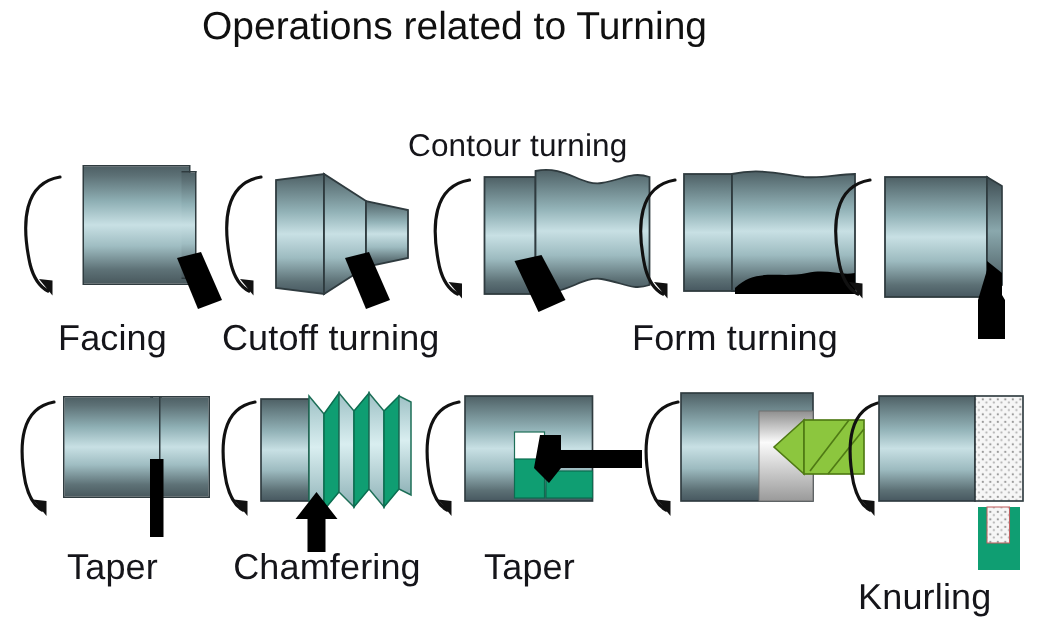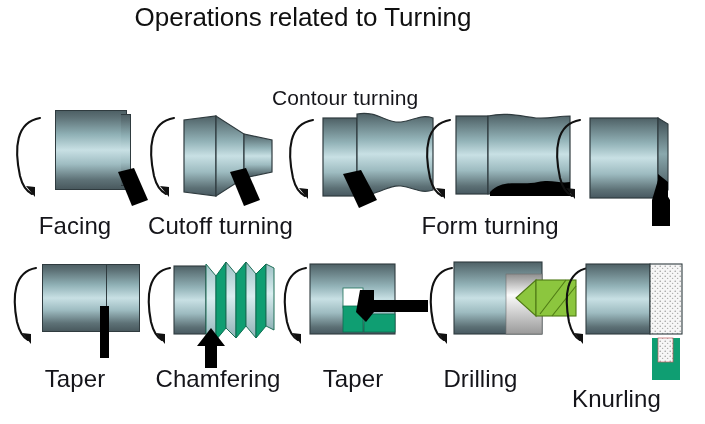--- a/index.html
+++ b/index.html
@@ -292,21 +292,20 @@
         </linearGradient>
       </defs>
       <rect x="2" y="4" width="88" height="72" fill="url(#gDrl)" stroke="#2f3b3f" stroke-width="1.1"></rect>
       <rect x="54" y="16" width="36" height="60" fill="url(#gHole)" stroke="#6d6d6d" stroke-width="0.6"></rect>
       <path d="M64 40 L84 22 L84 58 Z" fill="#8cc63e" stroke="#4f7a14" stroke-width="1.1"></path>
       <rect x="84" y="22" width="40" height="36" fill="#8cc63e" stroke="#4f7a14" stroke-width="1.1"></rect>
       <path d="M88 56 L114 22" stroke="#4f7a14" stroke-width="1.1" fill="none"></path>
       <path d="M100 58 L124 28" stroke="#4f7a14" stroke-width="1.1" fill="none"></path>
     </svg>
   </div>
-  <div class="caption" style="left:398px;top:365px;width:165px;">Drilling</div>
 
   <div class="op" style="left:560px;top:258px;width:145px;height:125px;">
     <svg class="rotarrow" style="left:0px;top:0px;" width="44" height="90">
       <path d="M28 10 C 6 14, 4 38, 9 64 C 12 76, 16 80, 20 82" fill="none" stroke="#111" stroke-width="2.1" stroke-linecap="round"></path>
       <path d="M23 86 L14 75 L23 76 Z" fill="#111"></path>
     </svg>
     <svg style="position:absolute;left:24px;top:2px;" width="120" height="120">
       <defs>
         <linearGradient id="gKnr" x1="0" y1="0" x2="0" y2="1">
           <stop offset="0%" stop-color="#4e6065"></stop>

